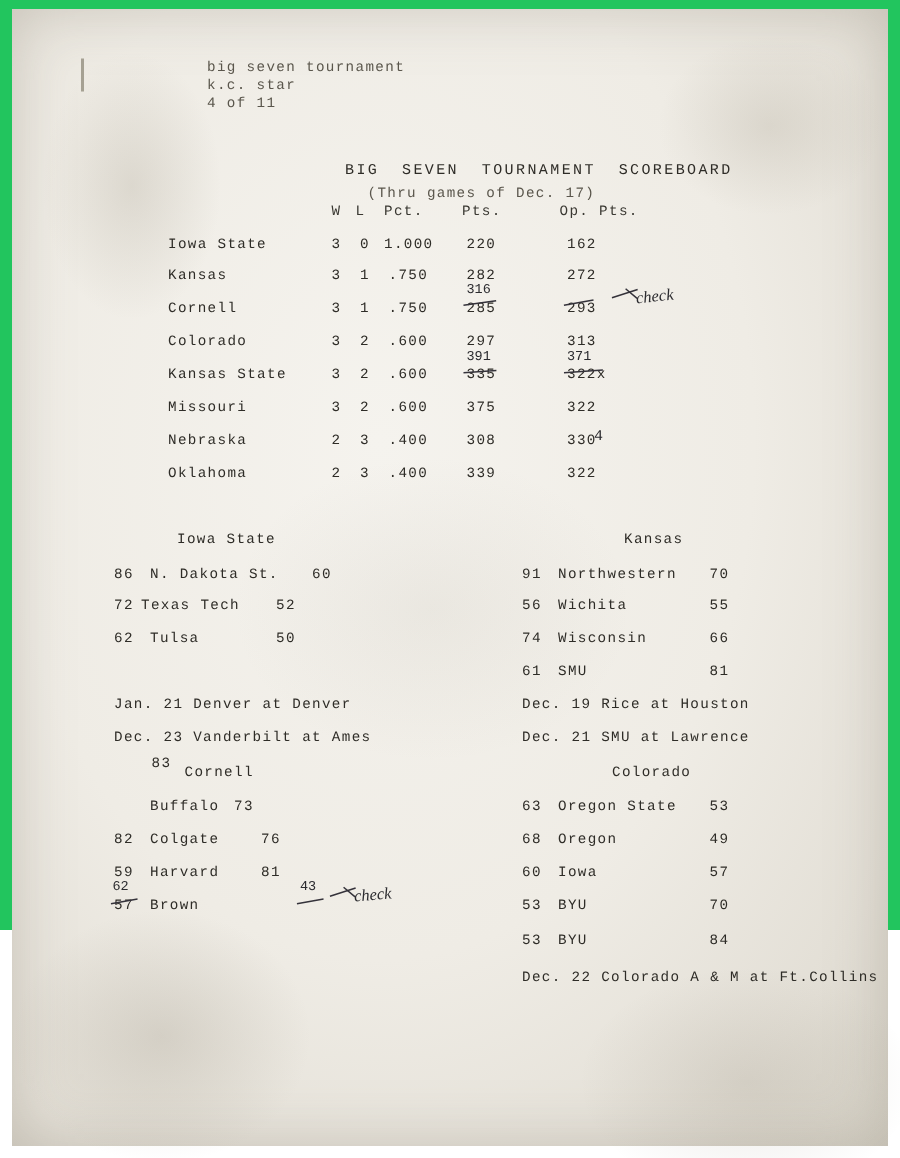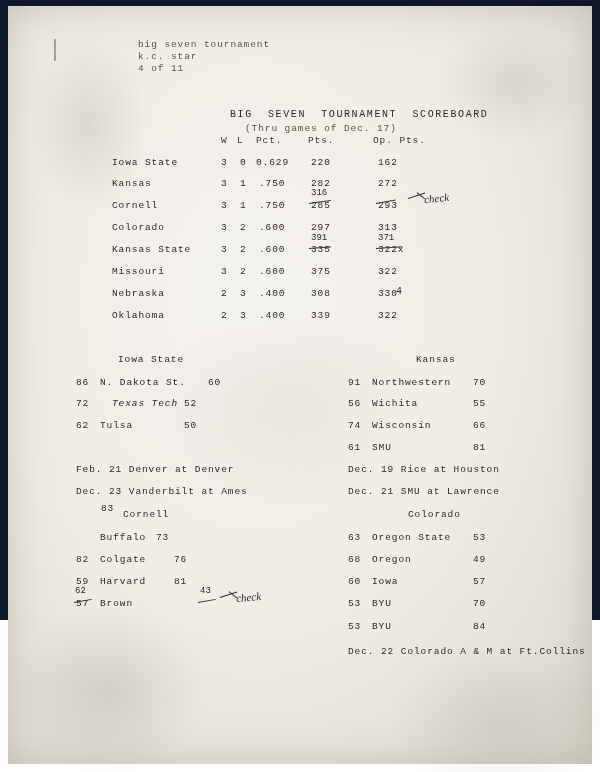--- a/index.html
+++ b/index.html
@@ -10,21 +10,21 @@
   body {
     width: 600px;
     height: 772px;
     overflow: hidden;
     font-family: "Liberation Mono", monospace;
   }
   #page {
     position: relative;
     width: 600px;
     height: 620px;
-    background: #0f172a;
+    background: #22c55e;
   }
   
   #paper {
     position: absolute;
     left: 8px;
     top: 6px;
     width: 584px;
     height: 758px;
     background:
       radial-gradient(ellipse at 42% 38%, #f5f3ee 0%, #efece5 52%, #e3dfd6 82%, #d8d4c9 100%);
@@ -117,21 +117,21 @@
 
     <div class="tw" style="left:213px; top:129px;">W</div>
     <div class="tw" style="left:229px; top:129px;">L</div>
     <div class="tw" style="left:248px; top:129px;">Pct.</div>
     <div class="tw" style="left:300px; top:129px;">Pts.</div>
     <div class="tw" style="left:365px; top:129px;">Op. Pts.</div>
 
     <div class="tw dark" style="left:104px; top:151px;">Iowa State</div>
     <div class="tw dark" style="left:213px; top:151px;">3</div>
     <div class="tw dark" style="left:232px; top:151px;">0</div>
-    <div class="tw dark" style="left:248px; top:151px;">0.629</div>
+    <div class="tw dark" style="left:248px; top:151px;">1.000</div>
     <div class="tw dark" style="left:303px; top:151px;">220</div>
     <div class="tw dark" style="left:370px; top:151px;">162</div>
 
     <div class="tw dark" style="left:104px; top:172px;">Kansas</div>
     <div class="tw dark" style="left:213px; top:172px;">3</div>
     <div class="tw dark" style="left:232px; top:172px;">1</div>
     <div class="tw dark" style="left:251px; top:172px;">.750</div>
     <div class="tw dark" style="left:303px; top:172px;">282</div>
     <div class="tw dark" style="left:370px; top:172px;">272</div>
 
@@ -190,28 +190,28 @@
     <div class="tw dark" style="left:370px; top:304px;">322</div>
 
 
     <div class="tw dark" style="left:110px; top:348px;">Iowa State</div>
 
     <div class="tw dark" style="left:68px;  top:371px;">86</div>
     <div class="tw dark" style="left:92px;  top:371px;">N. Dakota St.</div>
     <div class="tw dark" style="left:200px; top:371px;">60</div>
 
     <div class="tw dark" style="left:68px;  top:392px;">72</div>
-    <div class="tw dark" style="left:104px;  top:392px;font-style:italic;">Texas Tech</div>
+    <div class="tw dark" style="left:86px;  top:392px;">Texas Tech</div>
     <div class="tw dark" style="left:176px; top:392px;">52</div>
 
     <div class="tw dark" style="left:68px;  top:414px;">62</div>
     <div class="tw dark" style="left:92px;  top:414px;">Tulsa</div>
     <div class="tw dark" style="left:176px; top:414px;">50</div>
 
-    <div class="tw dark" style="left:68px; top:458px;">Feb. 21 Denver at Denver</div>
+    <div class="tw dark" style="left:68px; top:458px;">Jan. 21 Denver at Denver</div>
     <div class="tw dark" style="left:68px; top:480px;">Dec. 23 Vanderbilt at Ames</div>
 
     <div class="tw dark" style="left:408px; top:348px;">Kansas</div>
 
     <div class="tw dark" style="left:340px; top:371px;">91</div>
     <div class="tw dark" style="left:364px; top:371px;">Northwestern</div>
     <div class="tw dark" style="left:465px; top:371px;">70</div>
 
     <div class="tw dark" style="left:340px; top:392px;">56</div>
     <div class="tw dark" style="left:364px; top:392px;">Wichita</div>

